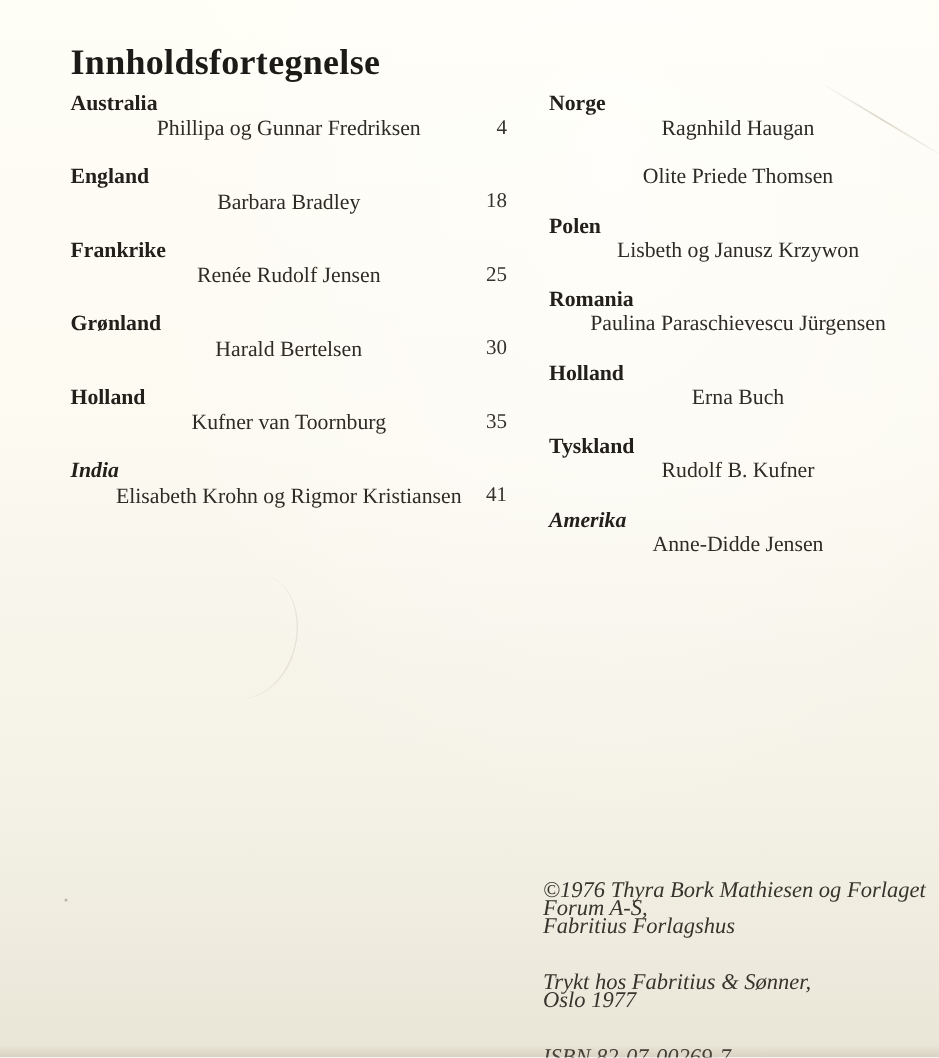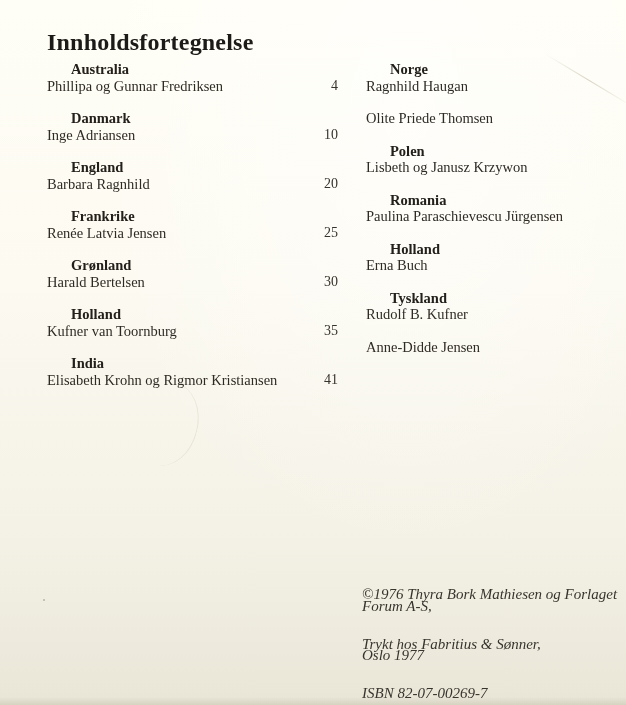--- a/index.html
+++ b/index.html
@@ -24,26 +24,26 @@
     font-size:24px;font-weight:bold;letter-spacing:0.2px;color:#1d1b17;
     white-space:nowrap;
   }
   .col{position:absolute;top:61px;}
   .col-left{left:47px;width:291px;}
   .col-right{left:366px;width:252px;}
   .entry{margin-bottom:16px;}
   .entry .country{
     font-weight:bold;font-size:14.5px;line-height:16.5px;color:#23201b;
     white-space:nowrap;
-    margin-left:24px;
   }
-  .entry.italic-head .country{}
+  .entry.italic-head .country{font-style:italic;}
   .entry .author-line{
     position:relative;font-size:14.5px;line-height:16.5px;color:#2e2b25;
     white-space:nowrap;
+    text-align:center;
   }
   .entry .pagenum{
     position:absolute;right:0;top:0;font-size:14px;color:#36332c;
   }
   .colophon{
     position:absolute;left:362px;top:589px;width:256px;
     font-size:15px;line-height:11.8px;color:#37342d;font-style:italic;
   }
   .colophon .para{margin:0 0 0 0;}
   .colophon .para + .para{margin-top:26px;}
@@ -72,37 +72,30 @@
 
   <div class="col col-left">
     <div class="entry">
       <div class="country">Australia</div>
       <div class="author-line">
         <span>Phillipa og Gunnar Fredriksen</span>
         <span class="pagenum">4</span>
       </div>
     </div>
     <div class="entry">
-      <div class="country">Danmark</div>
-      <div class="author-line">
-        <span>Inge Adriansen</span>
-        <span class="pagenum">10</span>
-      </div>
-    </div>
-    <div class="entry">
       <div class="country">England</div>
       <div class="author-line">
-        <span>Barbara Ragnhild</span>
-        <span class="pagenum">20</span>
+        <span>Barbara Bradley</span>
+        <span class="pagenum">18</span>
       </div>
     </div>
     <div class="entry">
       <div class="country">Frankrike</div>
       <div class="author-line">
-        <span>Renée Latvia Jensen</span>
+        <span>Renée Rudolf Jensen</span>
         <span class="pagenum">25</span>
       </div>
     </div>
     <div class="entry">
       <div class="country">Grønland</div>
       <div class="author-line">
         <span>Harald Bertelsen</span>
         <span class="pagenum">30</span>
       </div>
     </div>
@@ -152,29 +145,31 @@
         <span>Erna Buch</span>
       </div>
     </div>
     <div class="entry">
       <div class="country">Tyskland</div>
       <div class="author-line">
         <span>Rudolf B. Kufner</span>
       </div>
     </div>
     <div class="entry italic-head">
+      <div class="country">Amerika</div>
       <div class="author-line">
         <span>Anne-Didde Jensen</span>
       </div>
     </div>
   </div>
 
   <div class="colophon">
     <div class="para">
       <div>©1976 Thyra Bork Mathiesen og Forlaget Forum A-S,</div>
+      <div>Fabritius Forlagshus</div>
     </div>
     <div class="para">
       <div>Trykt hos Fabritius &amp; Sønner,</div>
       <div>Oslo 1977</div>
     </div>
     <div class="para">
       <div>ISBN 82-07-00269-7</div>
     </div>
   </div>
 

